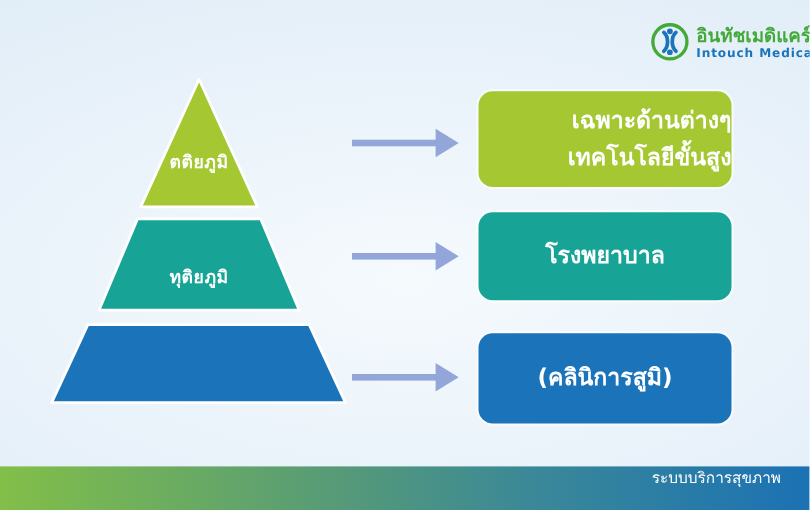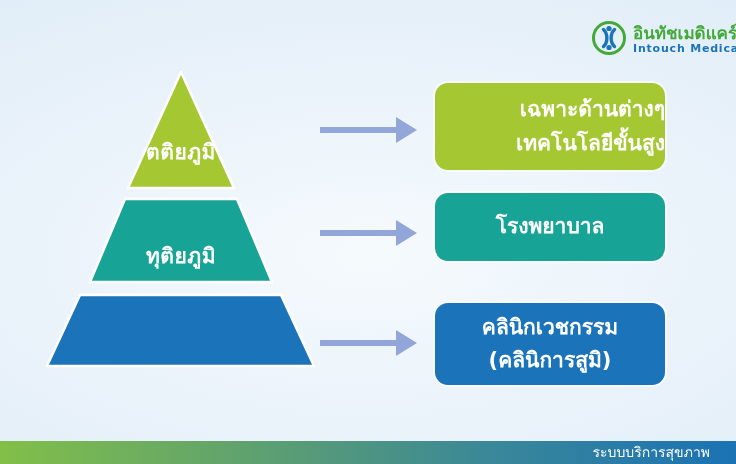--- a/index.html
+++ b/index.html
@@ -5,44 +5,44 @@
   html,body{margin:0;padding:0;}
   body{font-family:"DejaVu Sans","Liberation Sans",sans-serif;}
   .stage{
     position:relative;width:736px;height:464px;overflow:hidden;
     background:radial-gradient(120% 95% at 50% 55%, #f5fafd 0%, #e9f2fa 45%, #d8e8f5 100%);
   }
   svg.decor{position:absolute;left:0;top:0;width:736px;height:464px;pointer-events:none;}
 
   .pyr-label{
     position:absolute;width:170px;text-align:center;color:#ffffff;
-    font-size:21px;font-weight:bold;letter-spacing:.5px;
+    font-size:16px;font-weight:bold;letter-spacing:.5px;
   }
   .lab1{left:96px;top:135px;}
   .lab2{left:96px;top:227px;margin-top:12px;}
   .lab3{left:95px;top:318px;}
 
   .info-box{
     position:absolute;left:435px;width:230px;border-radius:13px;
     display:flex;flex-direction:column;justify-content:center;align-items:center;
     color:#ffffff;font-weight:bold;font-size:21px;line-height:1.58;text-align:center;
     box-shadow:0 0 0 2px rgba(255,255,255,.65);
   }
   .box1{top:83px;height:87px;background:#a5c832;align-items:flex-end;}
-  .box2{top:193px;height:68px;background:#17a497;}
+  .box2{top:193px;height:80px;background:#17a497;}
   .box3{top:303px;height:82px;background:#1b74ba;}
   .box-line:empty{display:none;}
 
   .logo{position:absolute;left:591px;top:20px;display:flex;align-items:center;gap:6px;}
   .logo-text{display:flex;flex-direction:column;line-height:1.15;}
   .logo-thai{color:#43a938;font-size:17px;font-weight:bold;white-space:nowrap;}
   .logo-eng{color:#1b74ba;font-size:11px;font-weight:bold;letter-spacing:.8px;white-space:nowrap;}
 
   .footer{
-    position:absolute;left:0;bottom:0;width:736px;height:23px;
+    position:absolute;left:0;bottom:0;width:736px;height:40px;
     background:linear-gradient(90deg,#82bf48 0%,#569a78 42%,#3a8898 66%,#1b72b4 100%);
     color:#ffffff;font-size:14px;line-height:23px;text-align:right;
     box-sizing:border-box;padding-right:26px;
   }
 </style>
 </head>
 <body>
 
 <div class="stage">
 
@@ -75,21 +75,20 @@
 
   <div class="info-box box1">
     <span class="box-line">เฉพาะด้านต่างๆ</span>
     <span class="box-line">เทคโนโลยีขั้นสูง</span>
   </div>
   <div class="info-box box2">
     <span class="box-line">โรงพยาบาล</span>
 
   </div>
   <div class="info-box box3">
-    <span class="box-line">คลินิกเวชกรรม</span>
     <span class="box-line">(คลินิการสูมิ)</span>
   </div>
 
   <div class="logo">
     <span>
       <svg width="36" height="36" viewBox="0 0 36 36">
         <circle cx="18" cy="18" r="15.5" fill="none" stroke="#43a938" stroke-width="3"></circle>
         <circle cx="18" cy="8.5" r="2.6" fill="#1b74ba"></circle>
         <circle cx="18" cy="27.5" r="2.6" fill="#1b74ba"></circle>
         <path d="M12.5,9.5 C17,13.5 17,22.5 12.5,26.5" fill="none" stroke="#1b74ba" stroke-width="3.4" stroke-linecap="round"></path>

